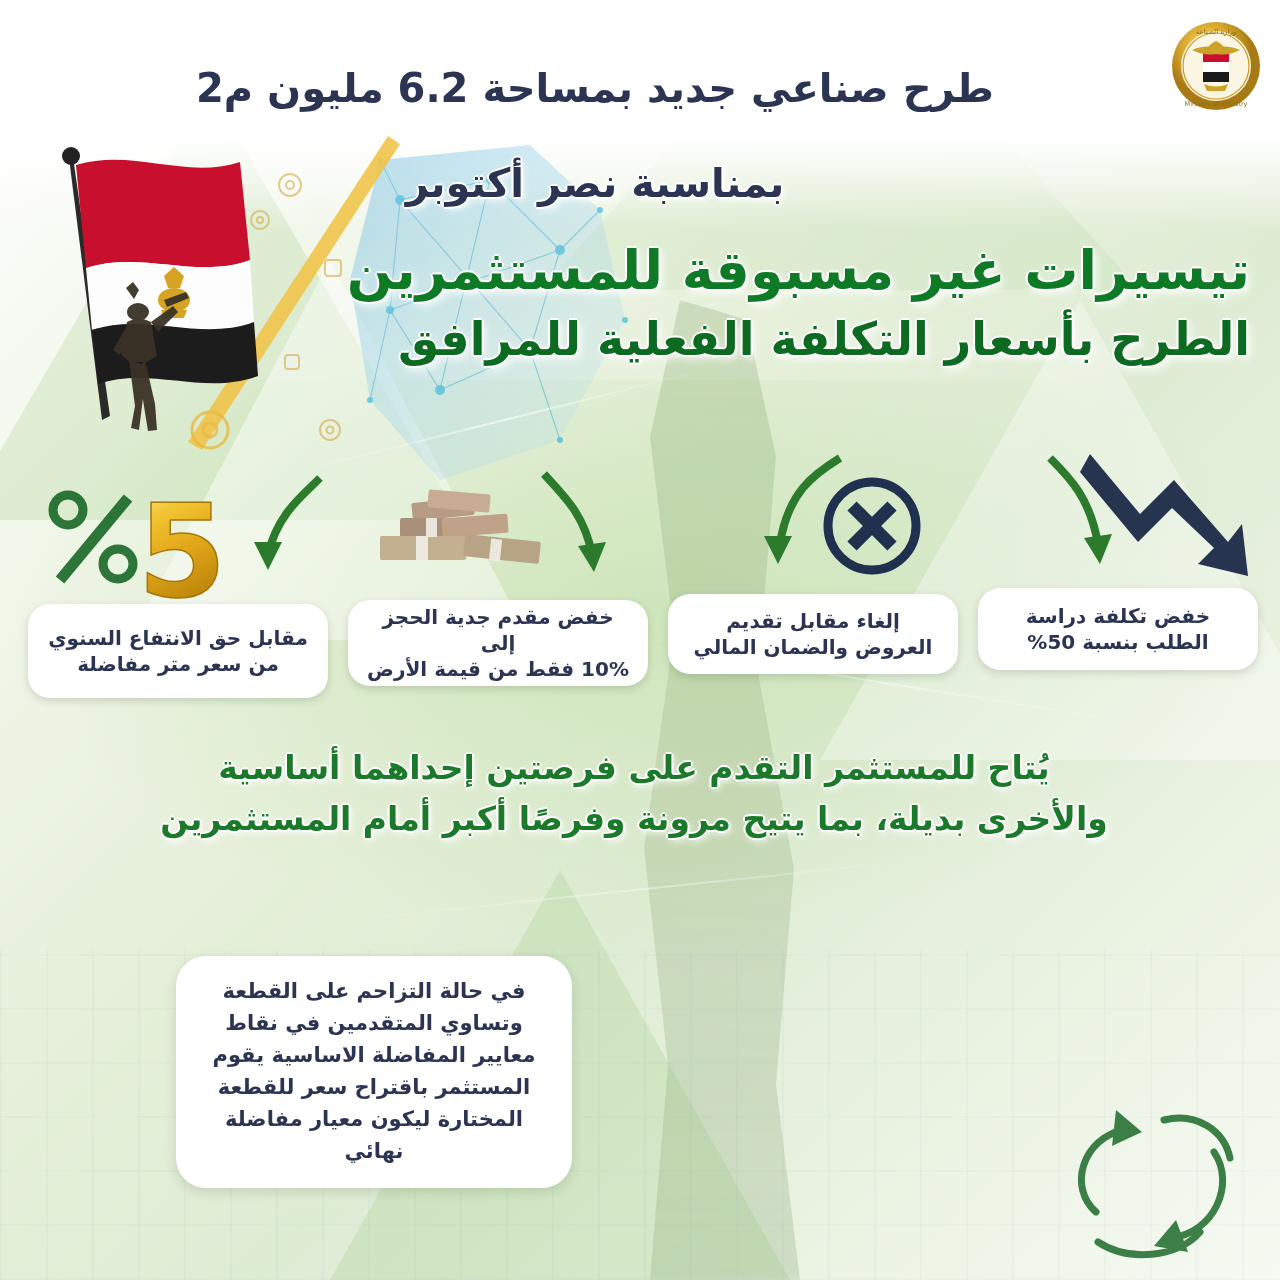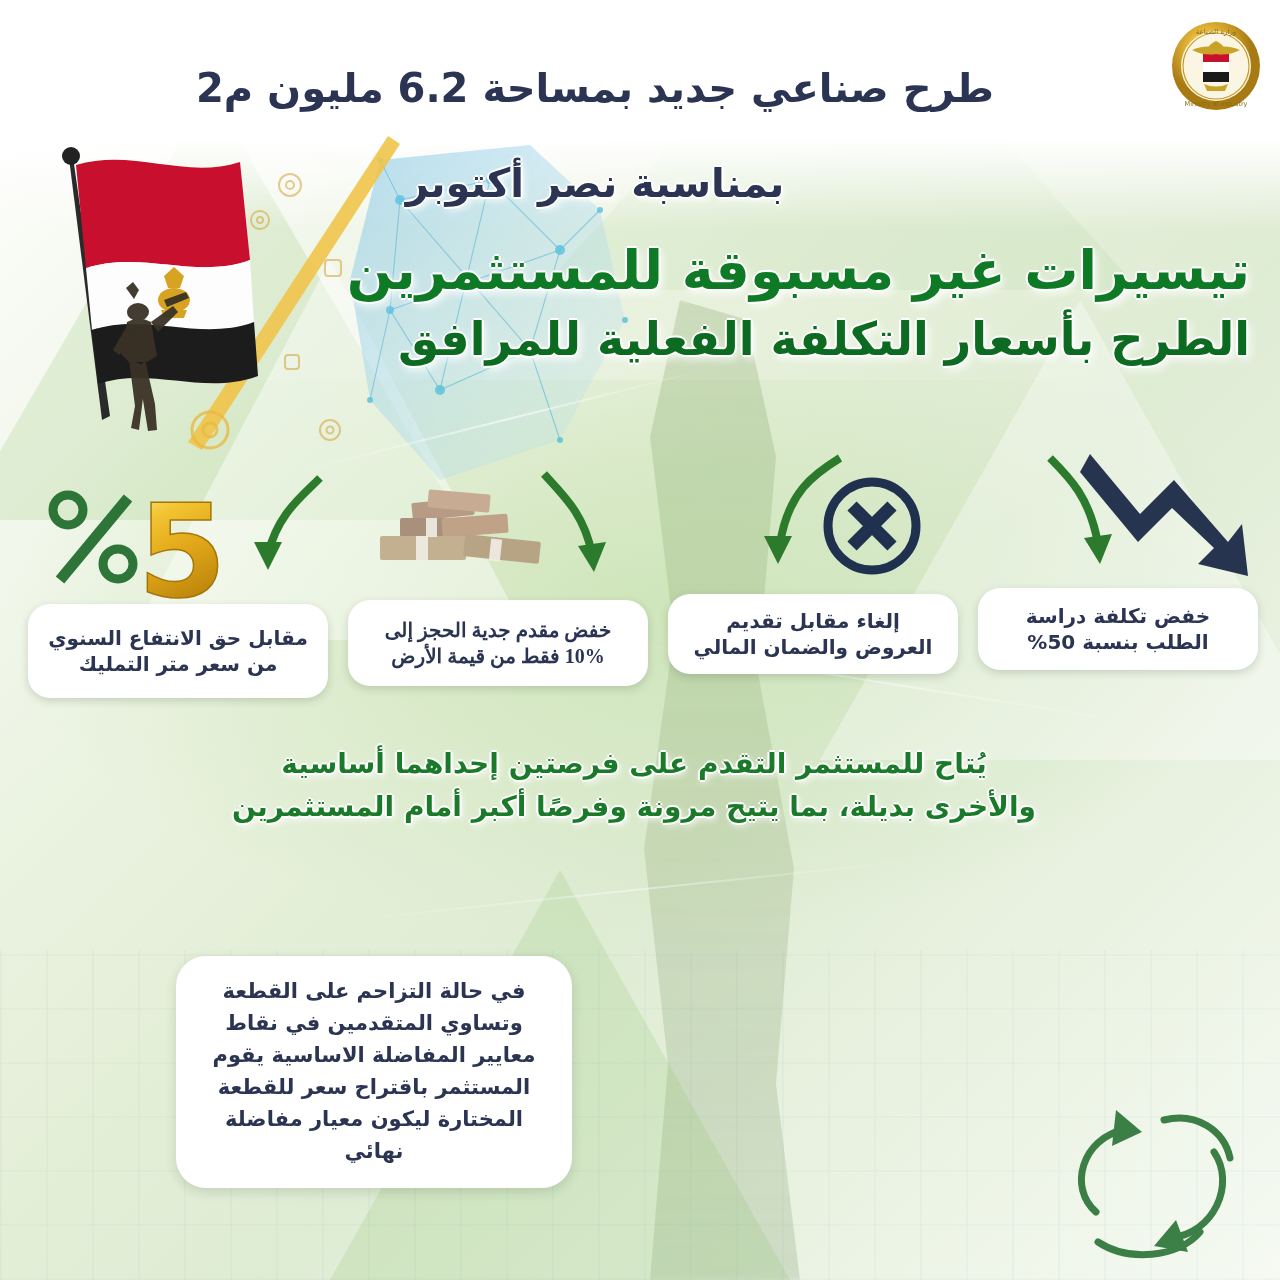--- a/index.html
+++ b/index.html
@@ -93,29 +93,29 @@
     display:flex;align-items:center;justify-content:center;
     text-align:center;color:#2b3553;font-weight:bold;
     padding:10px 14px;box-sizing:border-box;
     font-size:20px;line-height:1.3;
   }
   .callout::before{
     content:"";position:absolute;left:-7px;top:8px;bottom:-8px;right:7px;
     border:2.5px solid #2b3553;border-radius:22px;z-index:-1;
   }
   .c1{left:28px;top:604px;width:300px;height:94px;}
-  .c2{left:348px;top:600px;width:300px;height:86px;font-family:Liberation Serif, serif;}
+  .c2{left:348px;top:600px;width:300px;height:86px;}
   .c3{left:668px;top:594px;width:290px;height:80px;}
   .c4{left:978px;top:588px;width:280px;height:82px;}
 
   
   .mid-text{
     position:absolute;left:110px;right:122px;top:742px;
     text-align:center;color:#1a7a2a;font-weight:bold;
-    font-size:28px;line-height:1.55;
+    font-size:33px;line-height:1.55;
     text-shadow:0 2px 0 #fff,0 -2px 0 #fff,2px 0 0 #fff,-2px 0 0 #fff,2px 3px 7px rgba(255,255,255,.95);
   }
 
   
   .bigbox{
     position:absolute;background:#fff;border-radius:30px;
     box-shadow:0 4px 12px rgba(40,70,40,.16);
     color:#2b3553;font-weight:bold;text-align:center;
     font-size:21px;line-height:1.52;
     display:flex;align-items:center;justify-content:center;
@@ -316,21 +316,21 @@
     <path d="M22 112 l-14 -28 l28 0 z" fill="#2c7a2c"></path>
   </svg>
   <svg class="garrow bg" style="left:1036px;top:452px;width:90px;height:120px;" viewBox="0 0 90 120">
     <path d="M14 6 C34 26 54 46 62 92" stroke="#2c7a2c" stroke-width="8" fill="none"></path>
     <path d="M64 112 l-16 -26 l28 -4 z" fill="#2c7a2c"></path>
   </svg>
 
   <div class="callout c1">
     <div>
       <div>مقابل حق الانتفاع السنوي</div>
-      <div>من سعر متر التمليك</div>
+      <div>من سعر متر مفاضلة</div>
     </div>
   </div>
 
   <div class="callout c2">
     <div>
       <div>خفض مقدم جدية الحجز إلى</div>
       <div>10% فقط من قيمة الأرض</div>
     </div>
   </div>
 

